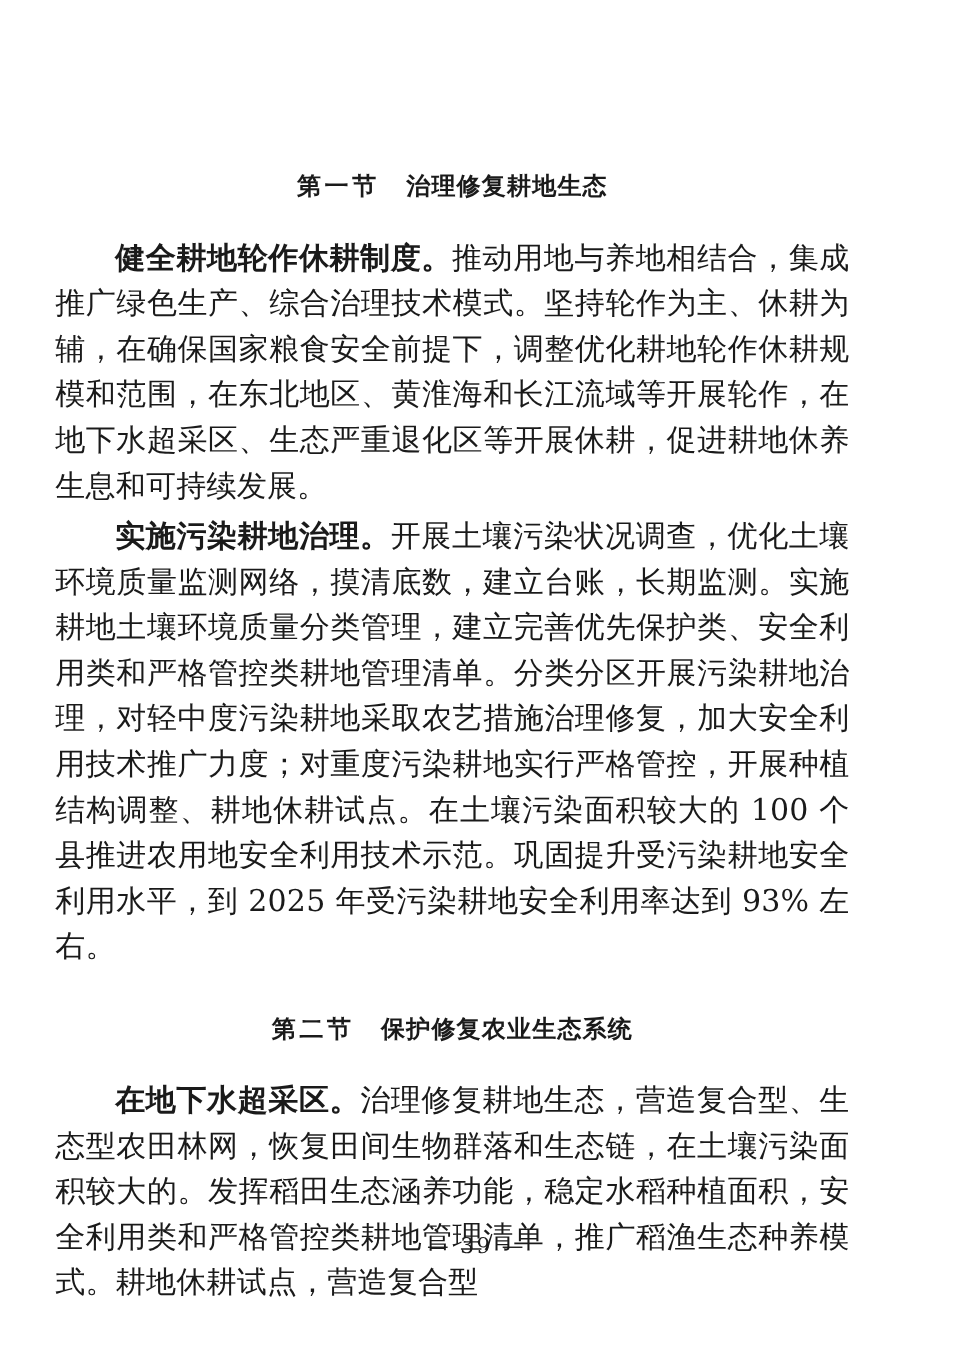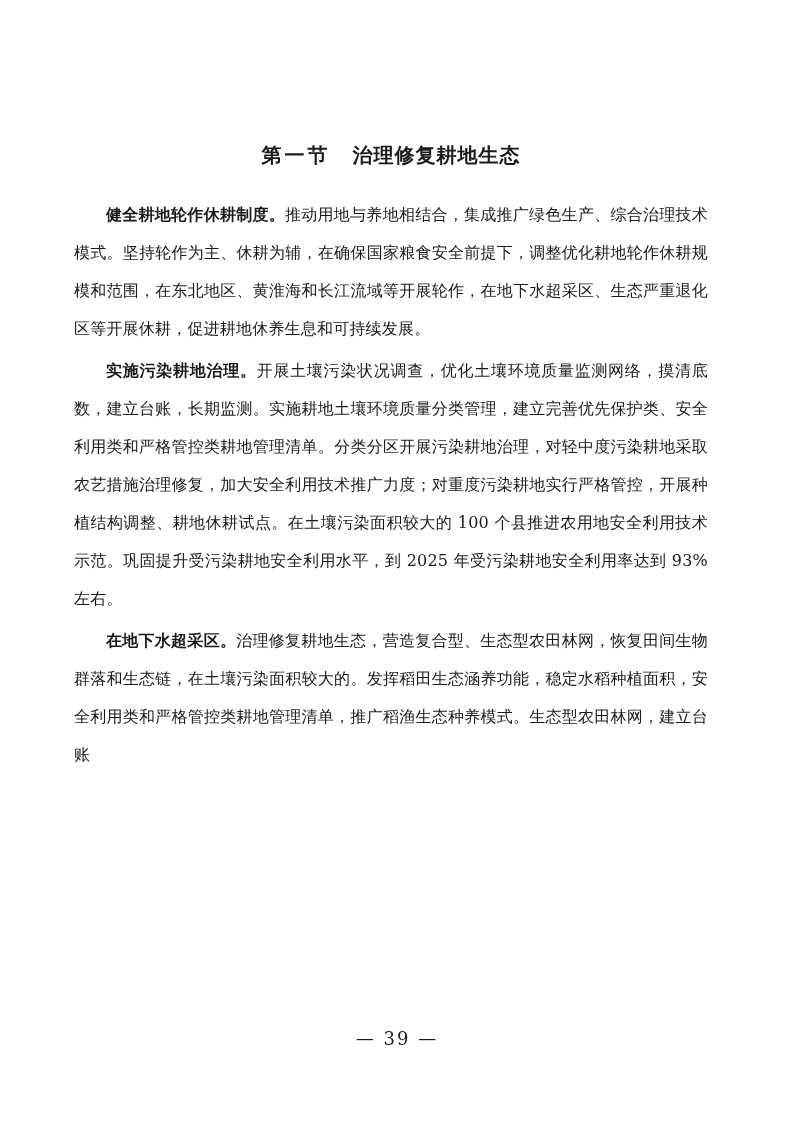--- a/index.html
+++ b/index.html
@@ -12,39 +12,39 @@
     background: #ffffff;
     font-family: "DejaVu Serif", "Liberation Serif", serif;
     color: #1a1a1a;
     -webkit-font-smoothing: antialiased;
   }
   .page {
     position: relative;
     width: 794px;
     height: 1123px;
     box-sizing: border-box;
-    padding: 140px 86px 0 74px;
+    padding: 140px 86px 0 46px;
   }
   .section-heading {
     text-align: center;
     font-size: 20px;
     font-weight: 700;
     letter-spacing: 1px;
     margin: 0 0 26px 0;
     line-height: 1.5;
   }
   .section-heading .sec-num {
     letter-spacing: 3px;
   }
   .section-heading .sec-gap {
     display: inline-block;
     width: 22px;
   }
   .para {
-    font-size: 16px;
+    font-size: 25px;
     line-height: 38px;
     text-align: justify;
     text-justify: inter-ideograph;
     text-indent: 2em;
     margin: 0 0 4px 0;
     letter-spacing: 0.2px;
   }
   .lead {
     font-weight: 700;
   }
@@ -76,20 +76,23 @@
   </h2>
 
   <p class="para">
     <span class="lead">健全耕地轮作休耕制度。</span><span>推动用地与养地相结合，集成推广绿色生产、综合治理技术模式。坚持轮作为主、休耕为辅，在确保国家粮食安全前提下，调整优化耕地轮作休耕规模和范围，在东北地区、黄淮海和长江流域等开展轮作，在地下水超采区、生态严重退化区等开展休耕，促进耕地休养生息和可持续发展。</span>
   </p>
 
   <p class="para">
     <span class="lead">实施污染耕地治理。</span><span class="seg-host"><span class="em">开展土壤污染状况调查</span><span>，优化土壤环境质量监测网络，摸清底数，建立台账，长期监测。</span><span class="em">实施耕地土壤环境质量分类管理</span><span>，建立完善优先保护类、安全利用类和严格管控类耕地管理清单。</span><span class="em">分类分区开展污染耕地治理</span><span>，对轻中度污染耕地采取农艺措施治理修复，加大安全利用技术推广力度；对重度污染耕地实行严格管控，开展种植结构调整、耕地休耕试点。在土壤污染面积较大的 100 个县推进农用地安全利用技术示范。巩固提升受污染耕地安全利用水平，到 2025 年受污染耕地安全利用率达到 93% 左右。</span></span>
   </p>
 
+  <h2 class="section-heading heading-two">
+    <span class="sec-num">第二节</span><span class="sec-gap"></span><span>保护修复农业生态系统</span>
+  </h2>
 
   <p class="para">
-    <span class="lead">在地下水超采区。</span><span class="seg-host"><span class="em">治理修复耕地生态</span><span>，营造复合型、生态型农田林网，恢复田间生物群落和生态链，在土壤污染面积较大的。</span><span class="em">发挥稻田生态涵养功能</span><span>，稳定水稻种植面积，安全利用类和严格管控类耕地管理清单，推广稻渔生态种养模式。</span><span class="em">生态型农田林网</span><span>，建立台账</span></span>
+    <span class="lead">在地下水超采区。</span><span class="seg-host"><span class="em">治理修复耕地生态</span><span>，营造复合型、生态型农田林网，恢复田间生物群落和生态链，在土壤污染面积较大的。</span><span class="em">发挥稻田生态涵养功能</span><span>，稳定水稻种植面积，安全利用类和严格管控类耕地管理清单，推广稻渔生态种养模式。</span><span class="em">耕地休耕试点</span><span>，营造复合型</span></span>
   </p>
 
   <div class="page-number">— 39 —</div>
 
 </div>
 
 </body></html>

